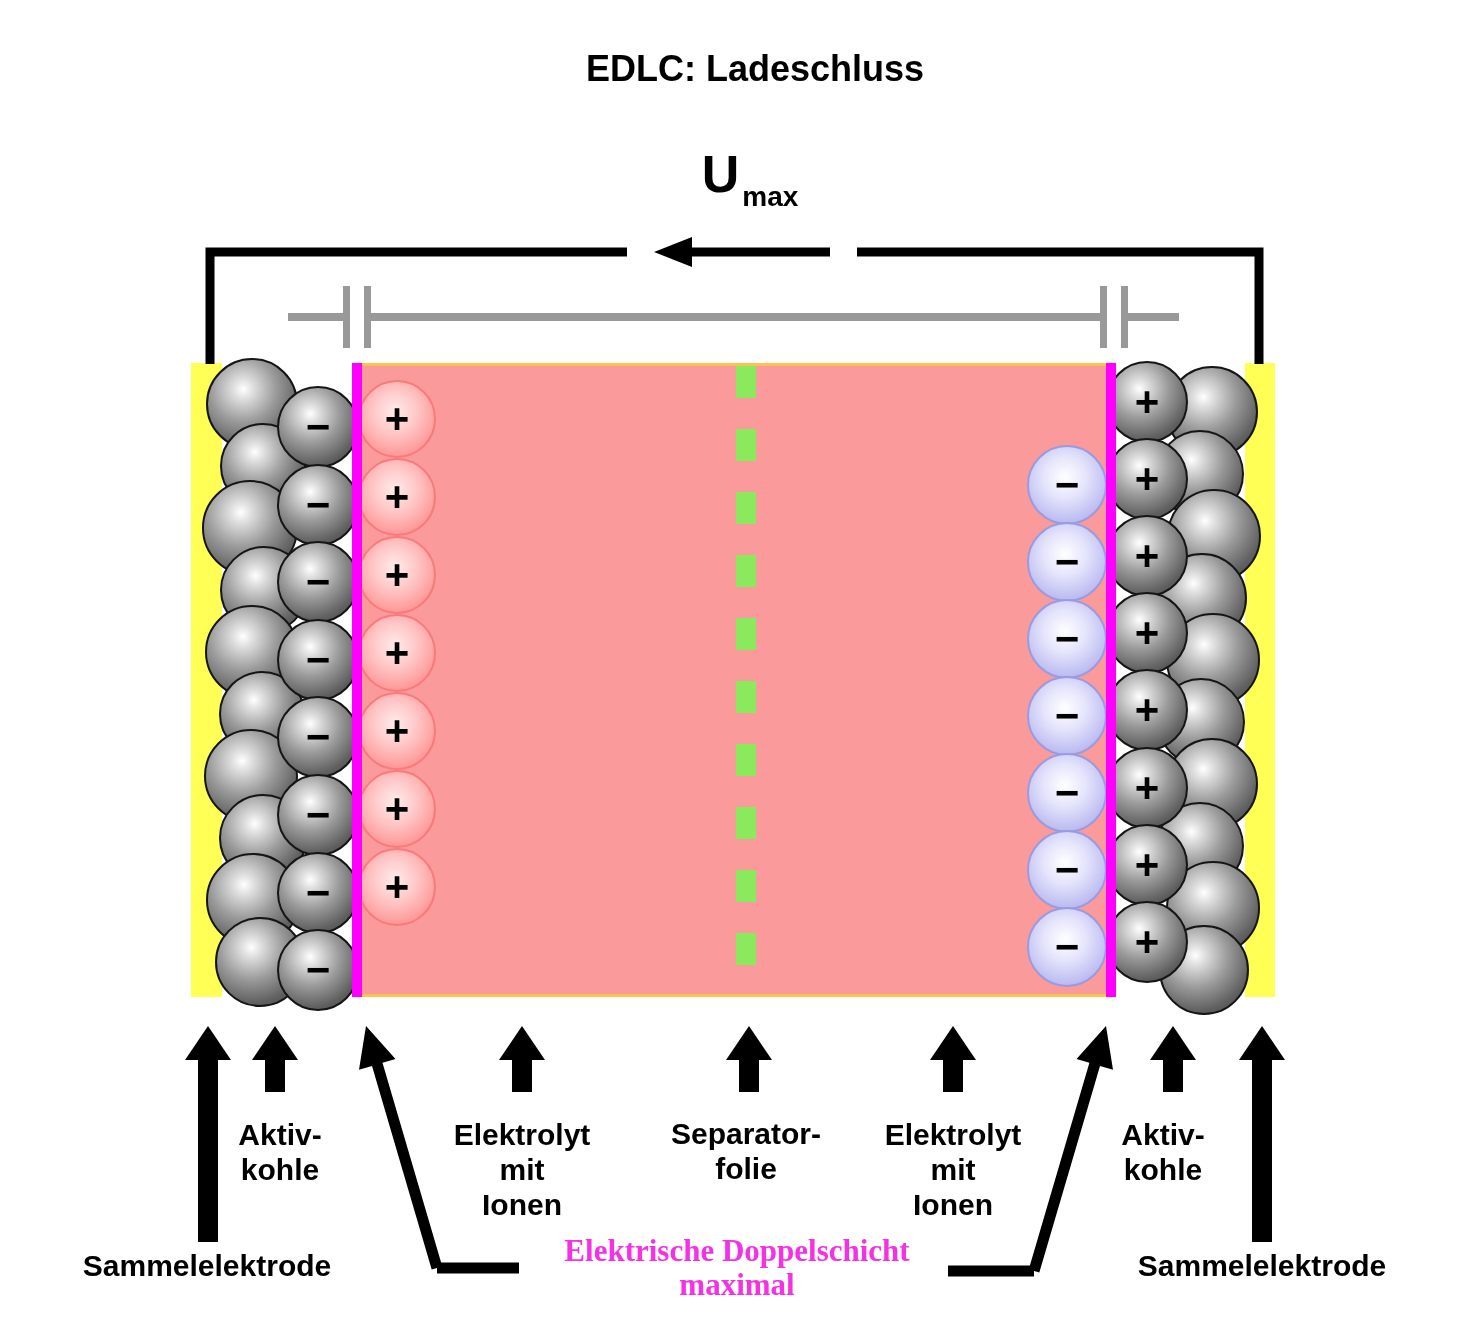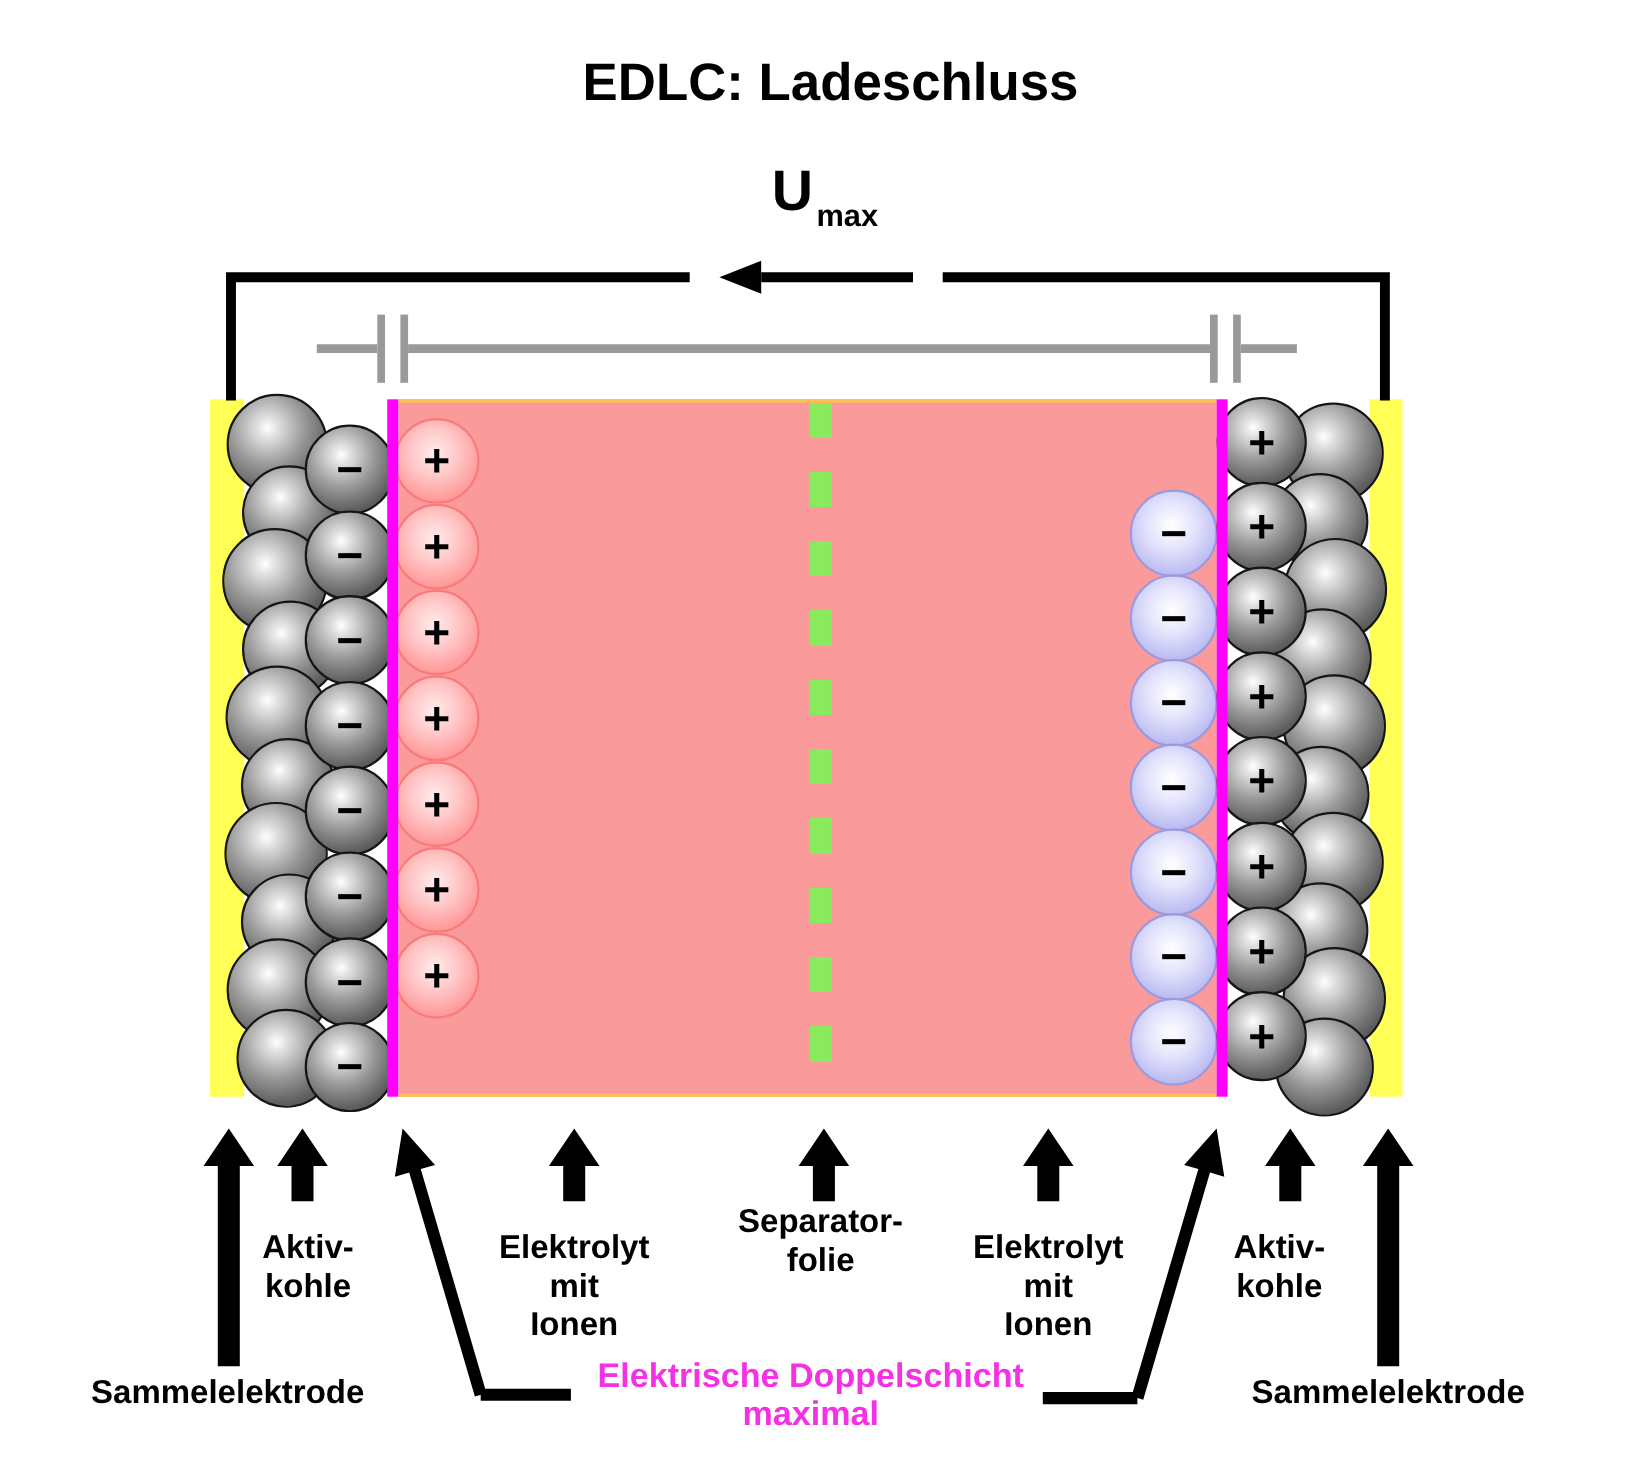--- a/index.html
+++ b/index.html
@@ -3,21 +3,21 @@
 <meta charset="utf-8">
 <style>
   html,body { margin:0; padding:0; background:#ffffff; }
   .stage {
     position:relative; width:1478px; height:1331px; background:#fff;
     font-family:"Liberation Sans", sans-serif; font-weight:bold; color:#000;
     overflow:hidden;
   }
   .title {
     position:absolute; left:380px; top:48px; width:750px;
-    text-align:center; font-size:48px;
+    text-align:center; font-size:36px;
   }
   .voltage {
     position:absolute; left:600px; top:148px; width:300px;
     text-align:center; font-size:52px; line-height:1;
   }
   .voltage .sub { font-size:28px; vertical-align:-14px; margin-left:3px; }
 
   .collector { position:absolute; top:363px; width:31px; height:634px; background:var(--collector); z-index:2; }
   #col-left  { left:191px; }
   #col-right { left:1245px; width:30px; }
@@ -54,21 +54,21 @@
   }
   .sphere.blue {
     background:radial-gradient(circle at 47% 40%, #ffffff 0%, #e4e4fc 35%, #bdbdf2 72%, #a0a0e8 100%);
     border:2px solid #9a9ae2;
   }
   .sign { font-size:42px; font-weight:bold; line-height:1; }
 
   svg.overlay { position:absolute; left:0; top:0; z-index:8; pointer-events:none; }
 
   .lbl { position:absolute; text-align:center; font-size:30px; line-height:35px; z-index:9; }
-  #lbl-dl { color:var(--dl-text); font-size:31px; line-height:34px; }
+  #lbl-dl { color:var(--dl-text); font-size:31px; line-height:34px;font-family:Liberation Serif, serif; }
 </style>
 </head>
 <body>
 
 <div class="stage" style="--collector: #FFFF55; --dl-line: #FF00FF; --electrolyte: #FA9A9A; --electrolyte-edge: #FFC14D; --separator: #8BE95D; --dl-text: #F432E4;">
 
   <div class="title">EDLC: Ladeschluss</div>
 
   <div class="voltage"><span>U</span><span class="sub">max</span></div>
 
@@ -219,21 +219,21 @@
 
   <div class="lbl" style="left:170px; top:1117px; width:220px;">
     <div>Aktiv-</div>
     <div>kohle</div>
   </div>
   <div class="lbl" style="left:412px; top:1117px; width:220px;">
     <div>Elektrolyt</div>
     <div>mit</div>
     <div>Ionen</div>
   </div>
-  <div class="lbl" style="left:636px; top:1093px; width:220px;">
+  <div class="lbl" style="left:636px; top:1116px; width:220px;">
     <div>Separator-</div>
     <div>folie</div>
   </div>
   <div class="lbl" style="left:843px; top:1117px; width:220px;">
     <div>Elektrolyt</div>
     <div>mit</div>
     <div>Ionen</div>
   </div>
   <div class="lbl" style="left:1053px; top:1117px; width:220px;">
     <div>Aktiv-</div>

